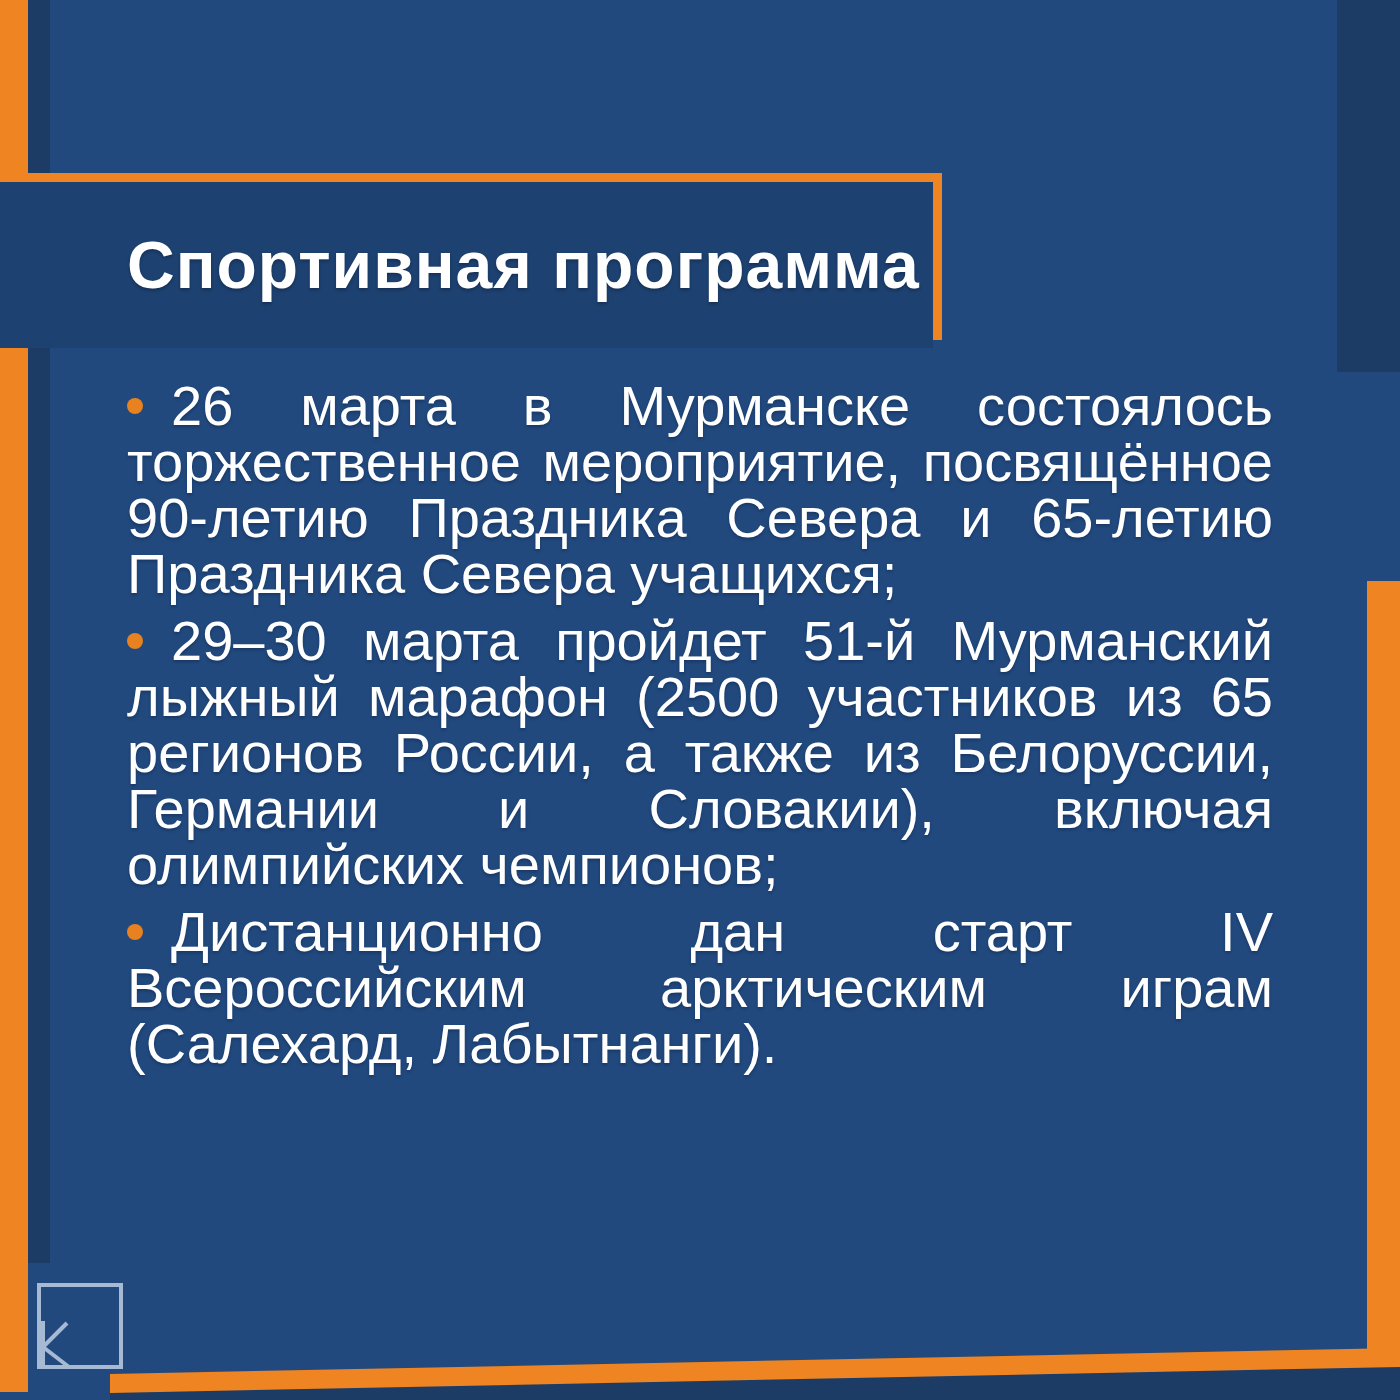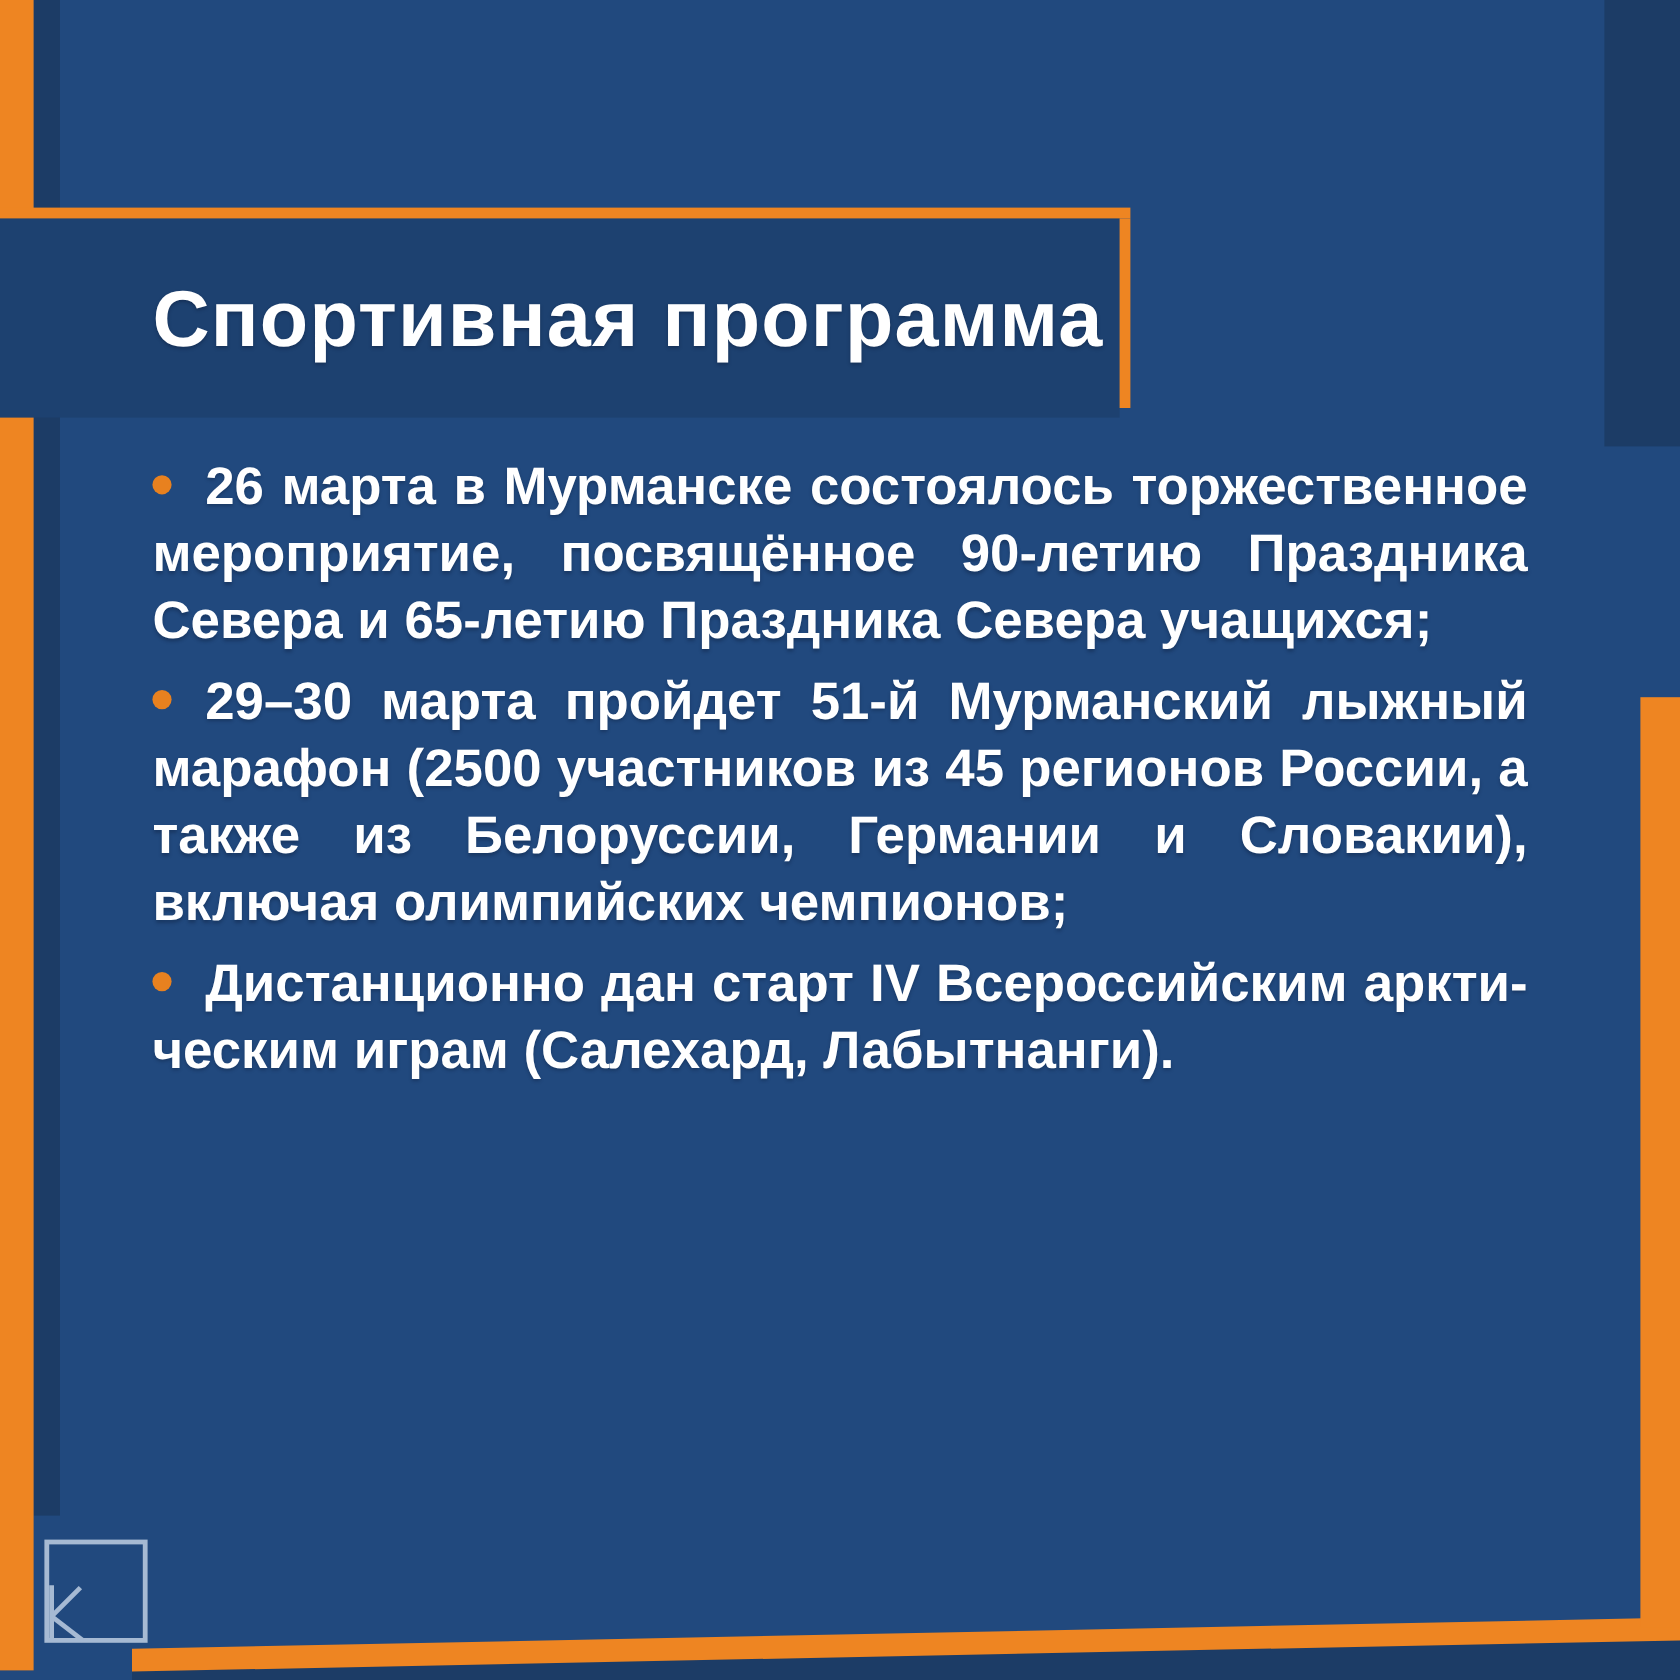--- a/index.html
+++ b/index.html
@@ -32,21 +32,21 @@
     font-size:66px;font-weight:bold;letter-spacing:1px;line-height:1;
     text-shadow:0 2px 3px rgba(8,18,40,.35);
     white-space:nowrap;
   }
   .content{
     position:absolute;left:127px;top:378px;width:1146px;
   }
   p.bullet{
     margin:0 0 11px 0;
     color:var(--text_white);
-    font-size:44px;font-weight:bold;line-height:56px;
+    font-size:56px;font-weight:normal;line-height:56px;
     text-align:justify;
     text-shadow:0 2px 3px rgba(8,18,40,.3);
     -webkit-hyphens:manual;hyphens:manual;
   }
   .dot{
     display:inline-block;width:16px;height:16px;border-radius:50%;
     background:var(--bullet_orange);
     margin-right:28px;vertical-align:middle;position:relative;top:-4px;
   }
   .logo{
@@ -72,21 +72,21 @@
     <rect x="0" y="173" width="942" height="9" fill="var(--accent_orange)"></rect>
     <rect x="933" y="182" width="9" height="158" fill="var(--accent_orange)"></rect>
   </svg>
 
   <div class="title-zone">
     <div class="title-text">Спортивная программа</div>
   </div>
 
   <div class="content">
     <p class="bullet"><span class="dot"></span><span>26 марта в Мурманске состоялось торжественное мероприятие, посвящённое 90-летию Праздника Се­вера и 65-летию Праздника Севера учащихся;</span></p>
-    <p class="bullet"><span class="dot"></span><span>29–30 марта пройдет 51-й Мурманский лыжный марафон (2500 участников из 45 регионов России, а также из Белоруссии, Германии и Словакии), включая олимпийских чемпионов;</span></p>
+    <p class="bullet"><span class="dot"></span><span>29–30 марта пройдет 51-й Мурманский лыжный марафон (2500 участников из 65 регионов России, а также из Белоруссии, Германии и Словакии), включая олимпийских чемпионов;</span></p>
     <p class="bullet"><span class="dot"></span><span>Дистанционно дан старт IV Всероссийским аркти­ческим играм (Салехард, Лабытнанги).</span></p>
   </div>
 
   <svg class="logo" width="90" height="90" viewBox="0 0 90 90" aria-hidden="true">
     <rect x="3" y="3" width="82" height="82" fill="none" stroke="var(--logo_stroke)" stroke-width="4"></rect>
     <line x1="7" y1="39" x2="7" y2="85" stroke="var(--logo_stroke)" stroke-width="4"></line>
     <line x1="7" y1="65" x2="31" y2="41" stroke="var(--logo_stroke)" stroke-width="4"></line>
     <line x1="7" y1="65" x2="33" y2="85" stroke="var(--logo_stroke)" stroke-width="4"></line>
   </svg>
 

